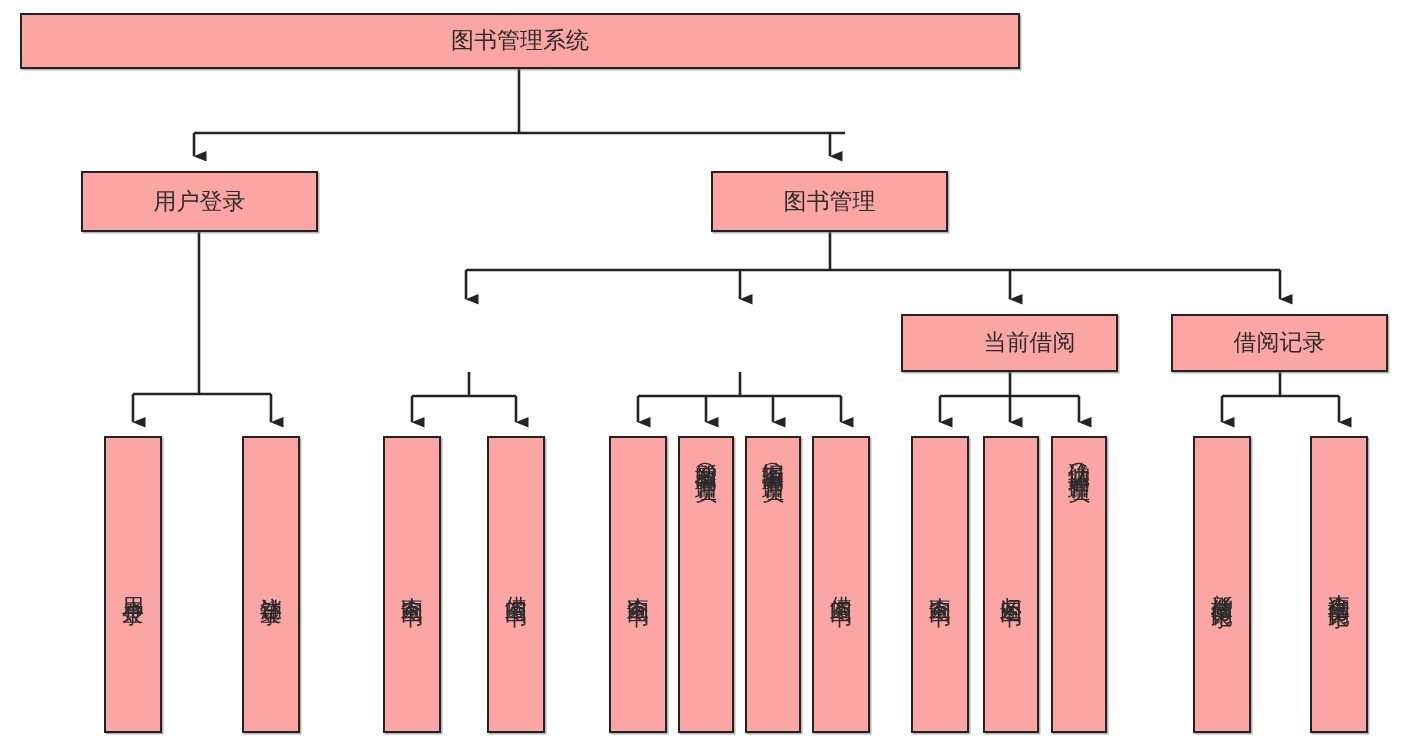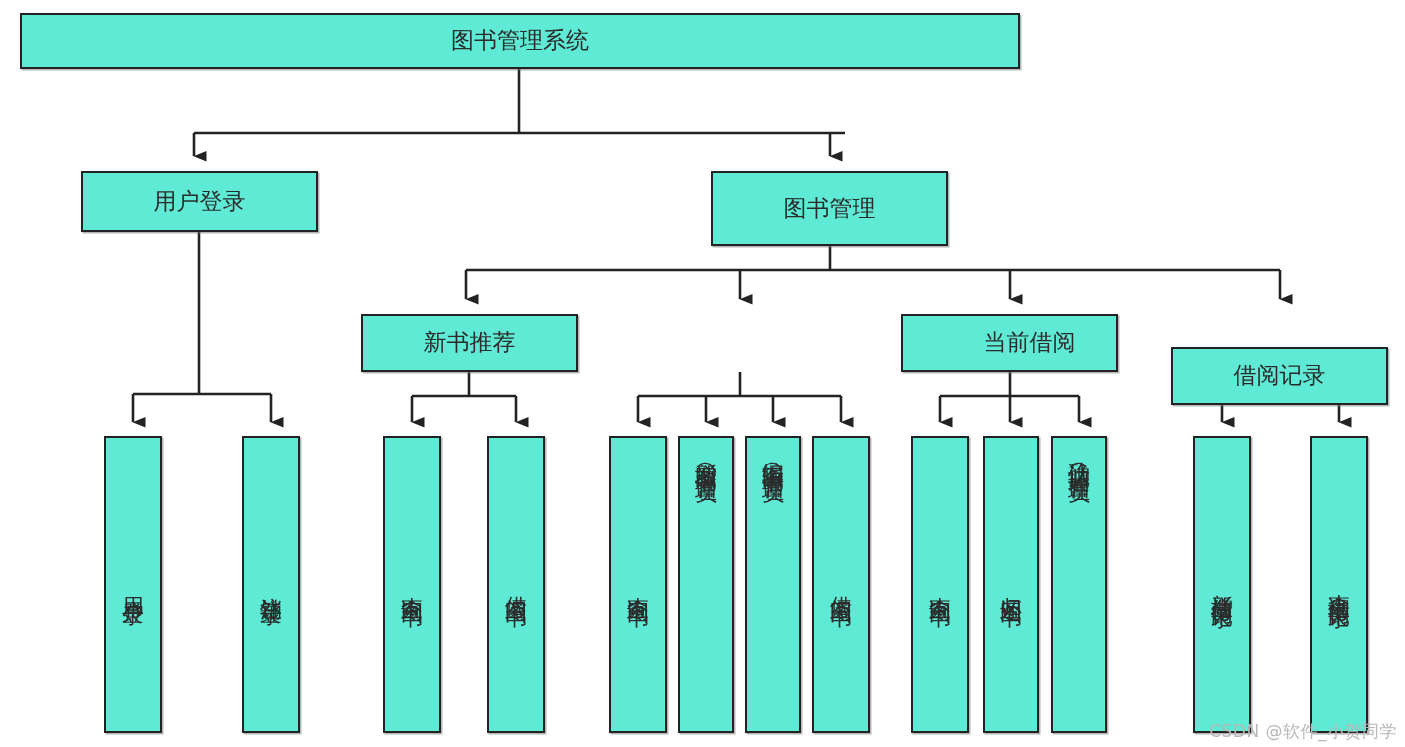--- a/index.html
+++ b/index.html
@@ -21,21 +21,21 @@
   svg.edges {
     position: absolute;
     left: 0;
     top: 0;
     width: 1405px;
     height: 747px;
   }
   .node {
     position: absolute;
     box-sizing: border-box;
-    background: #5eead4;
+    background: #fca5a5;
     border: 2px solid #232323;
     box-shadow: 1.5px 1.5px 0 0 rgba(120,120,120,0.55);
     display: flex;
     align-items: center;
     justify-content: center;
     overflow: hidden;
   }
   .node .label {
     color: #2b2b2b;
     line-height: 1.12;
@@ -130,31 +130,28 @@
     </g>
   </svg>
 
   <div class="node root horiz" style="left:20px; top:13px; width:1000px; height:56px;">
     <span class="label">图书管理系统</span>
   </div>
 
   <div class="node horiz" style="left:81px; top:171px; width:237px; height:61px;">
     <span class="label">用户登录</span>
   </div>
-  <div class="node horiz" style="left:711px; top:171px; width:237px; height:75px;">
+  <div class="node horiz" style="left:711px; top:171px; width:237px; height:61px;">
     <span class="label">图书管理</span>
   </div>
 
-  <div class="node horiz" style="left:361px; top:314px; width:217px; height:58px;">
-    <span class="label">新书推荐</span>
-  </div>
   <div class="node horiz" style="left:901px; top:314px; width:217px; height:58px;padding-left:40px;">
     <span class="label">当前借阅</span>
   </div>
-  <div class="node horiz" style="left:1171px; top:314px; width:217px; height:58px;margin-top:33px;">
+  <div class="node horiz" style="left:1171px; top:314px; width:217px; height:58px;">
     <span class="label">借阅记录</span>
   </div>
 
   <div class="node vert centered" style="left:104px; top:436px; width:58px; height:297px;">
     <span class="label">用户登录</span>
   </div>
   <div class="node vert centered" style="left:242px; top:436px; width:58px; height:297px;">
     <span class="label">注销登录</span>
   </div>
 
@@ -188,15 +185,14 @@
     <span class="label">确认归还（管理员）</span>
   </div>
 
   <div class="node vert centered" style="left:1193px; top:436px; width:58px; height:297px;">
     <span class="label">新增借阅记录</span>
   </div>
   <div class="node vert centered" style="left:1310px; top:436px; width:58px; height:297px;">
     <span class="label">查询借阅记录</span>
   </div>
 
-  <div class="watermark">CSDN @软件_小贺同学</div>
 
 </div>
 
 </body></html>

